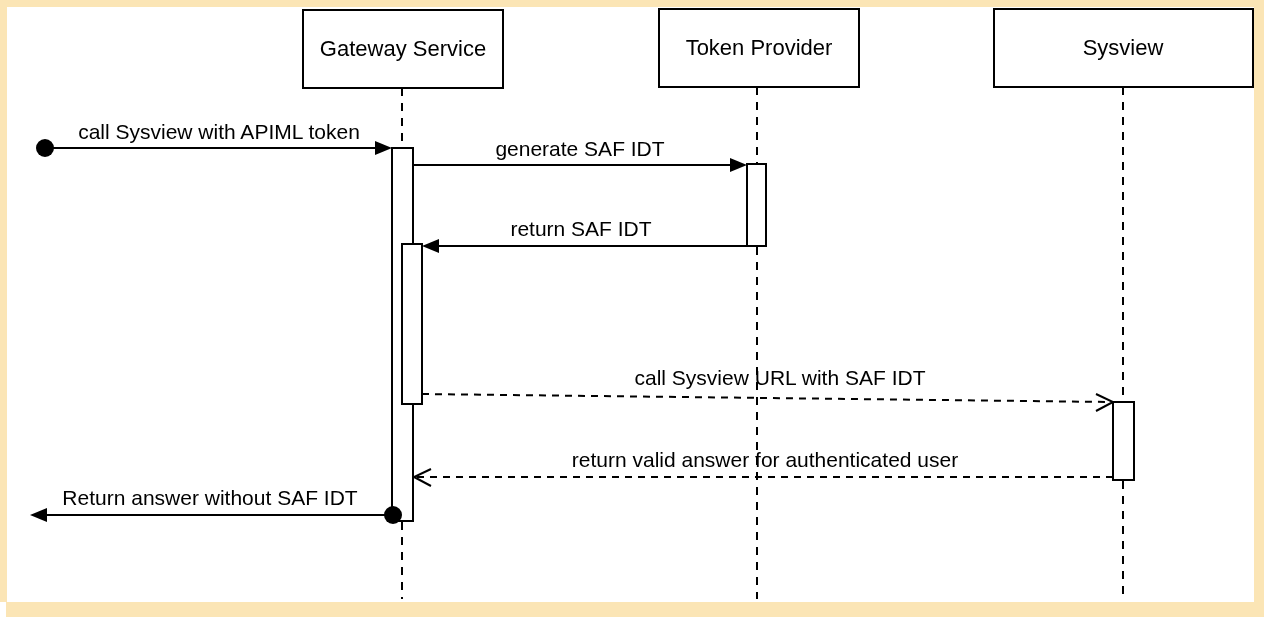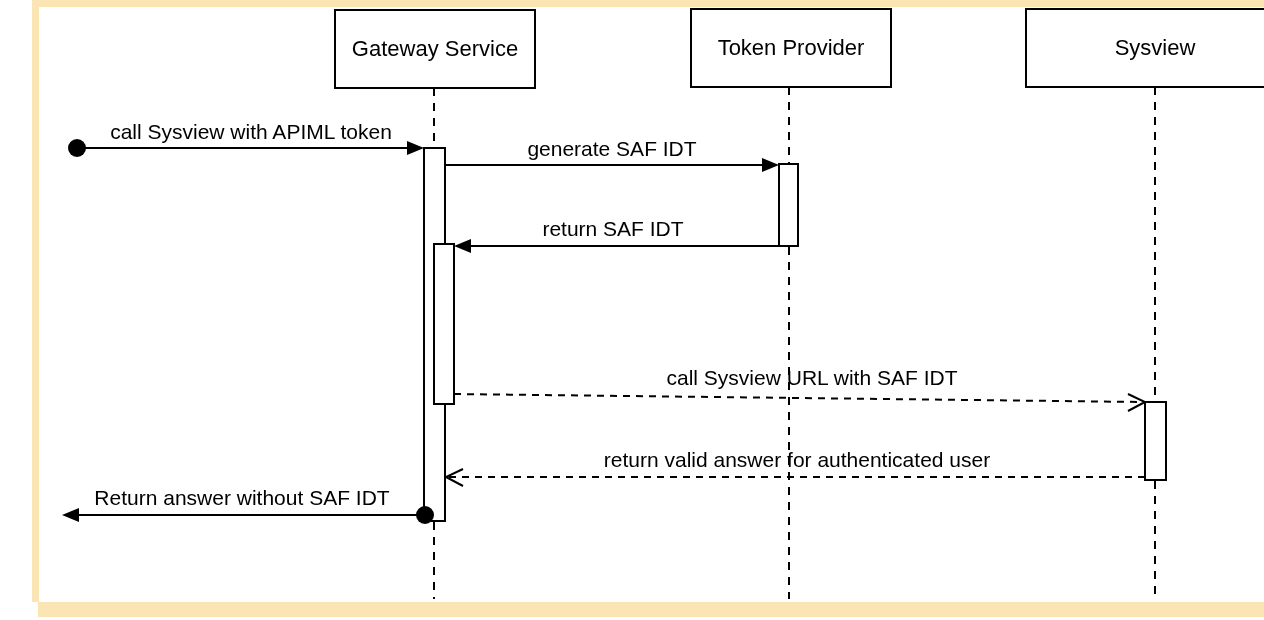--- a/index.html
+++ b/index.html
@@ -2,21 +2,20 @@
 <html><head>
 <meta charset="utf-8">
 <style>
   html, body { margin: 0; padding: 0; background: #ffffff; }
   .canvas-wrap {
     position: relative;
     width: 1036px;
     height: 620px;
     background: #ffffff;
     font-family: "Liberation Sans", sans-serif;
-    padding-left: 32px;
   }
   svg text {
     font-family: "Liberation Sans", sans-serif;
     fill: #000000;
   }
   .participant-label { font-size: 22px; }
   .message-label { font-size: 21px; }
   .stroke {
     stroke: #000000;
     stroke-width: 2;

